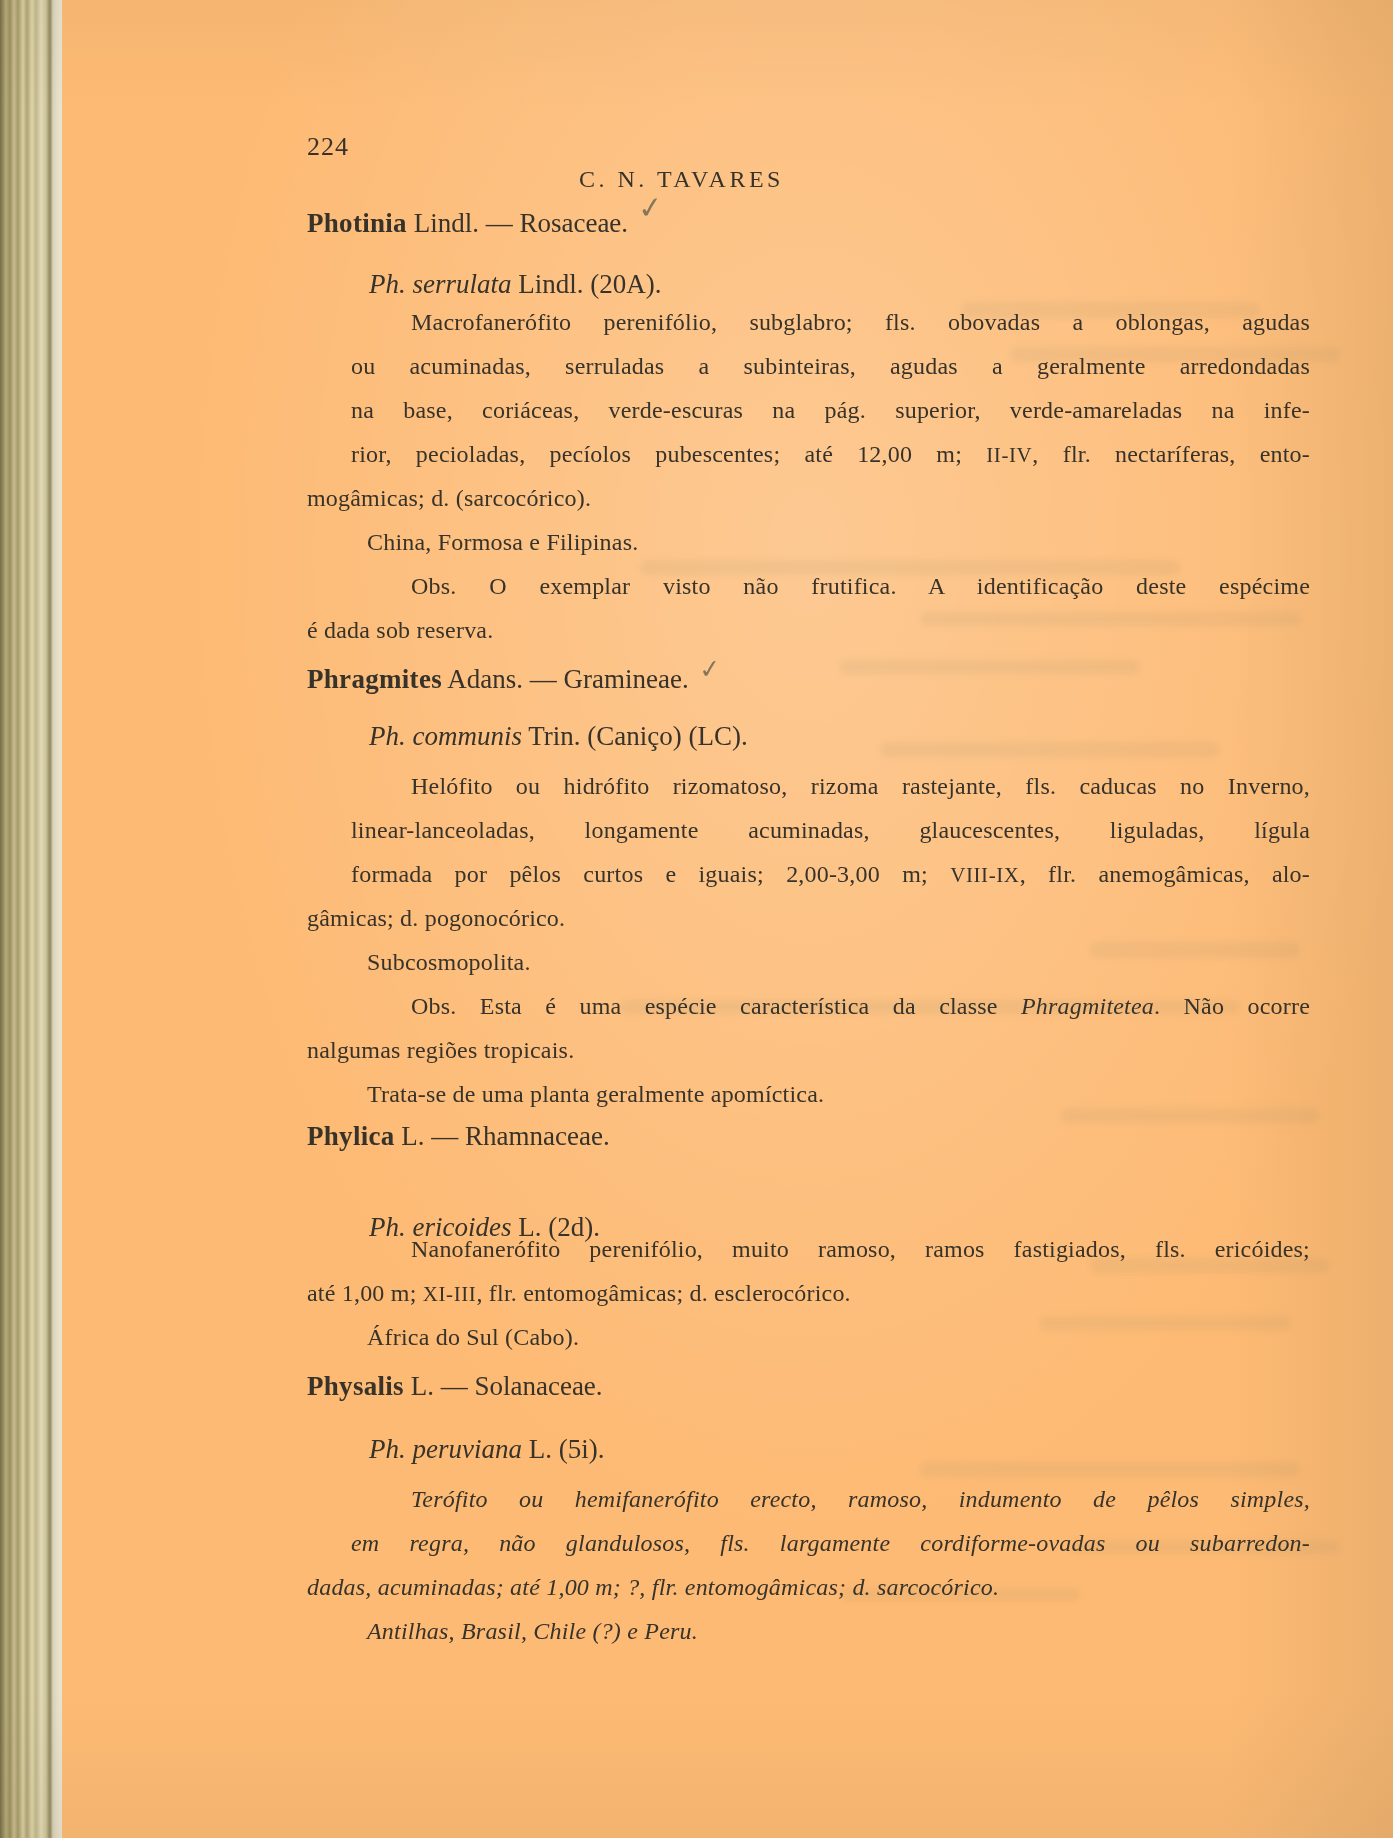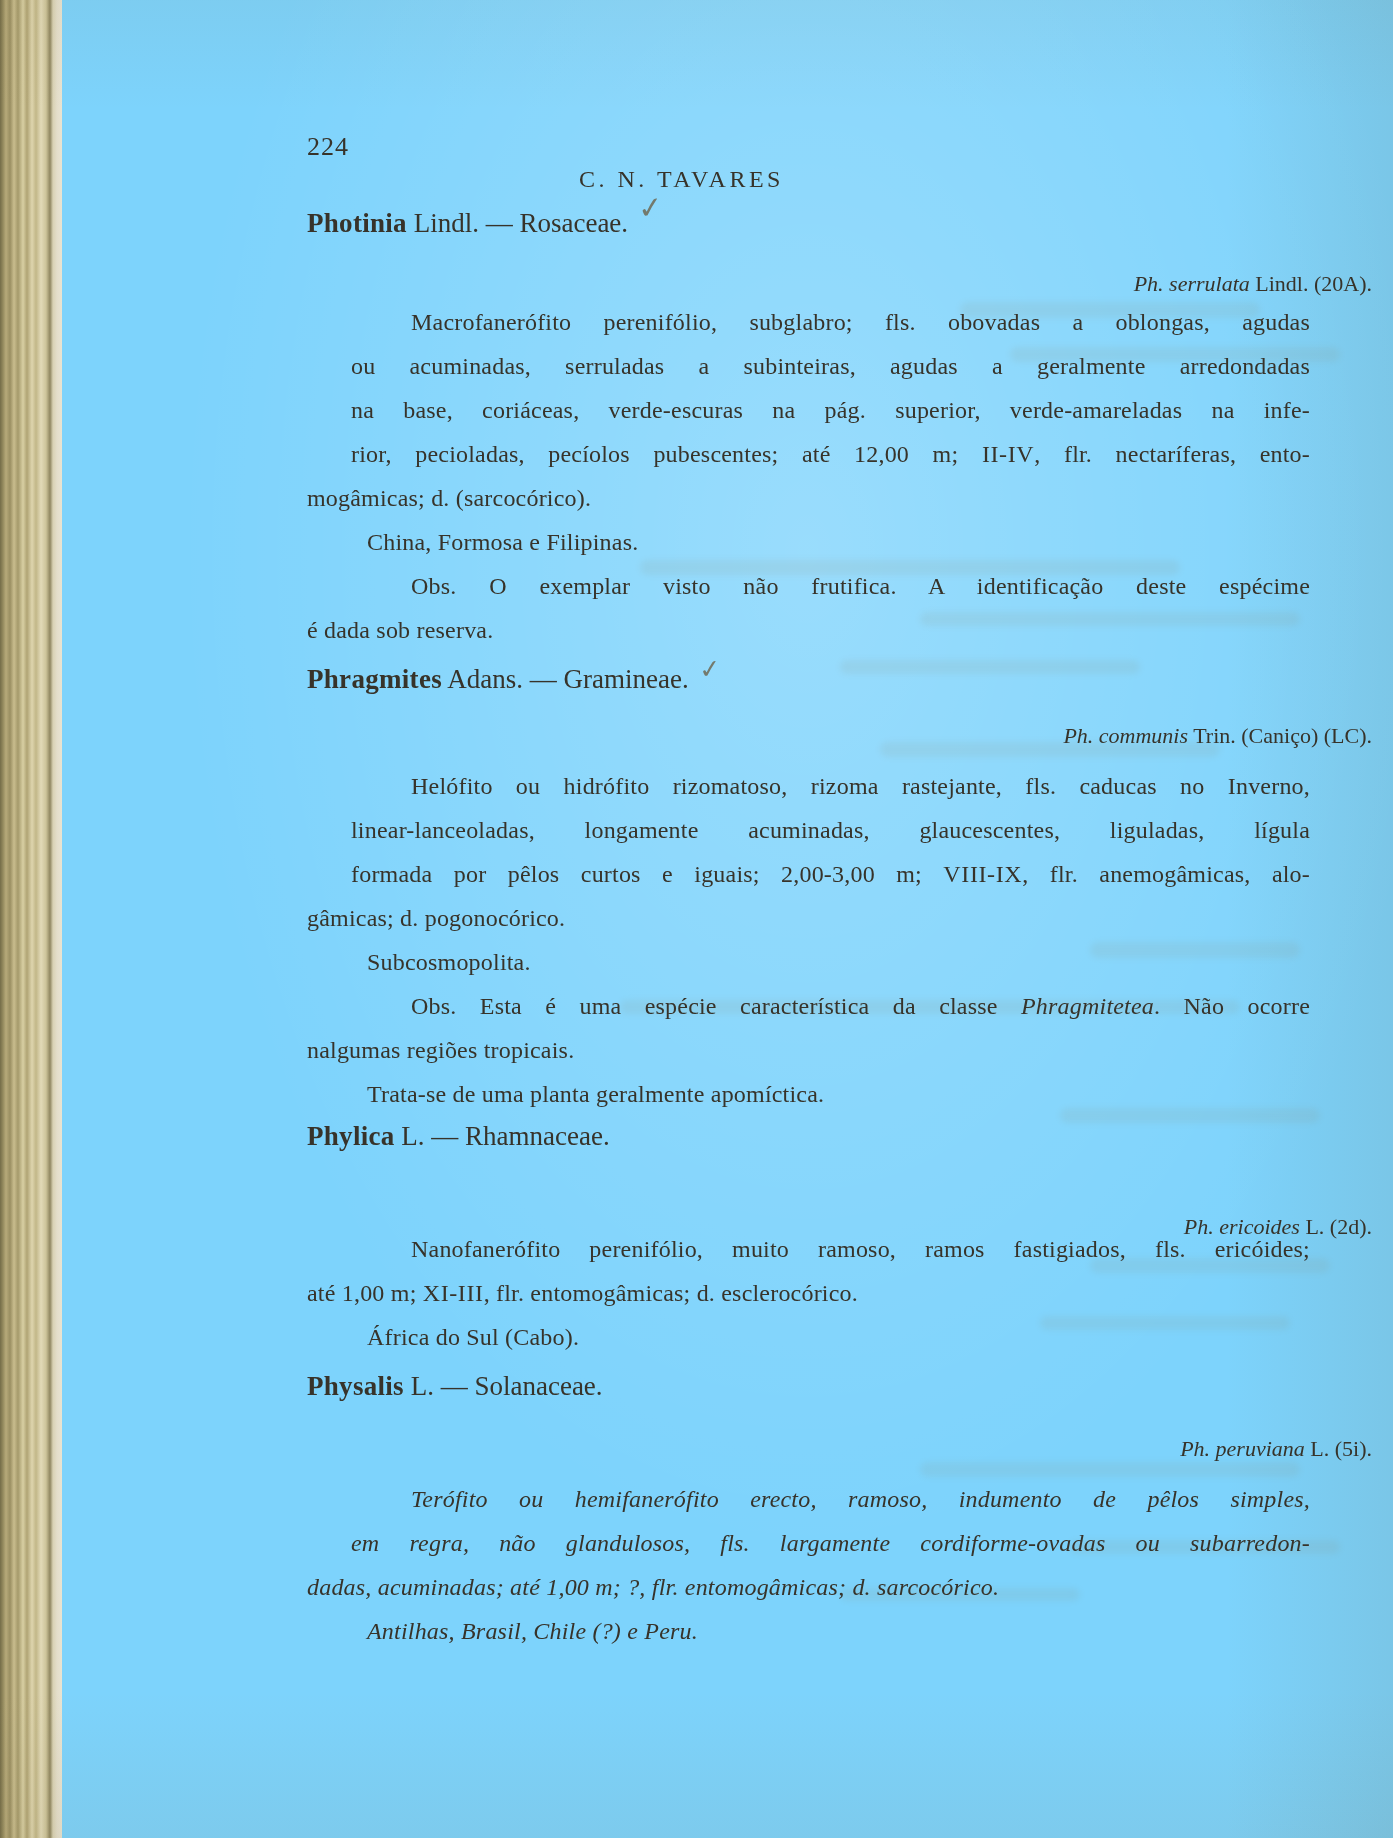--- a/index.html
+++ b/index.html
@@ -1,19 +1,19 @@
 <!DOCTYPE html>
 <html><head>
 <meta charset="utf-8">
 <style>
   html,body{margin:0;padding:0;background:#b7b2a0;}
   .page{
     position:relative;
     width:1393px;height:1838px;
-    background:#7dd3fc;
+    background:#fdba74;
     overflow:hidden;
     font-family:"Liberation Serif","DejaVu Serif",serif;
     color:#37332a;
   }
   .paper-tone{
     position:absolute;inset:0;
     background:
       radial-gradient(ellipse at 58% 30%, rgba(255,255,255,0.22), rgba(0,0,0,0.0) 55%),
       linear-gradient(180deg, rgba(120,105,60,0.06), rgba(0,0,0,0) 6%, rgba(0,0,0,0) 92%, rgba(120,105,60,0.08)),
       linear-gradient(90deg, rgba(0,0,0,0) 88%, rgba(95,85,50,0.10));
@@ -26,23 +26,23 @@
       #a59a6b 18px,#d8cfa3 23px,#b0a474 27px,#ded5ae 32px,#c2b788 36px,
       #e2dab8 41px,#cdc49a 46px,#8f8660 50px,#d9d2b4 53px,#e4deca 57px,#e9e4d2 62px);
   }
   .content{position:absolute;left:307px;top:0;width:1003px;height:100%;}
   .blk{position:absolute;left:0;width:1003px;}
   .ln{height:44px;line-height:44px;font-size:24px;overflow:hidden;letter-spacing:0.2px;}
   .j{text-align:justify;text-align-last:justify;margin-left:44px;}
   .ind{padding-left:60px;}
   .genus-line{height:44px;line-height:44px;font-size:27px;}
   .genus-line b{font-weight:700;letter-spacing:0.3px;}
-  .species-line{height:44px;line-height:44px;font-size:22px;padding-left:62px;text-align:right;}
+  .species-line{height:44px;line-height:44px;font-size:27px;padding-left:62px;}
   .species-line i{font-style:italic;}
-  .sc{font-size:24px;letter-spacing:0.6px;}
+  .sc{font-size:21px;letter-spacing:0.6px;}
   .check{
     display:inline-block;position:relative;top:-14px;margin-left:10px;
     font-size:30px;color:#6f6a55;transform:rotate(-6deg);opacity:0.85;
     font-family:"DejaVu Sans",sans-serif;
   }
   .check.small{top:-10px;font-size:26px;}
   .pagenum{position:absolute;left:0;top:0;font-size:26px;letter-spacing:1px;}
   .runhead{position:absolute;left:272px;top:0;font-size:24px;letter-spacing:3.5px;margin-top:32px;}
   .header{height:36px;line-height:36px;}
   .ghost{position:absolute;background:#8e8460;opacity:0.10;filter:blur(3px);border-radius:8px;pointer-events:none;}

